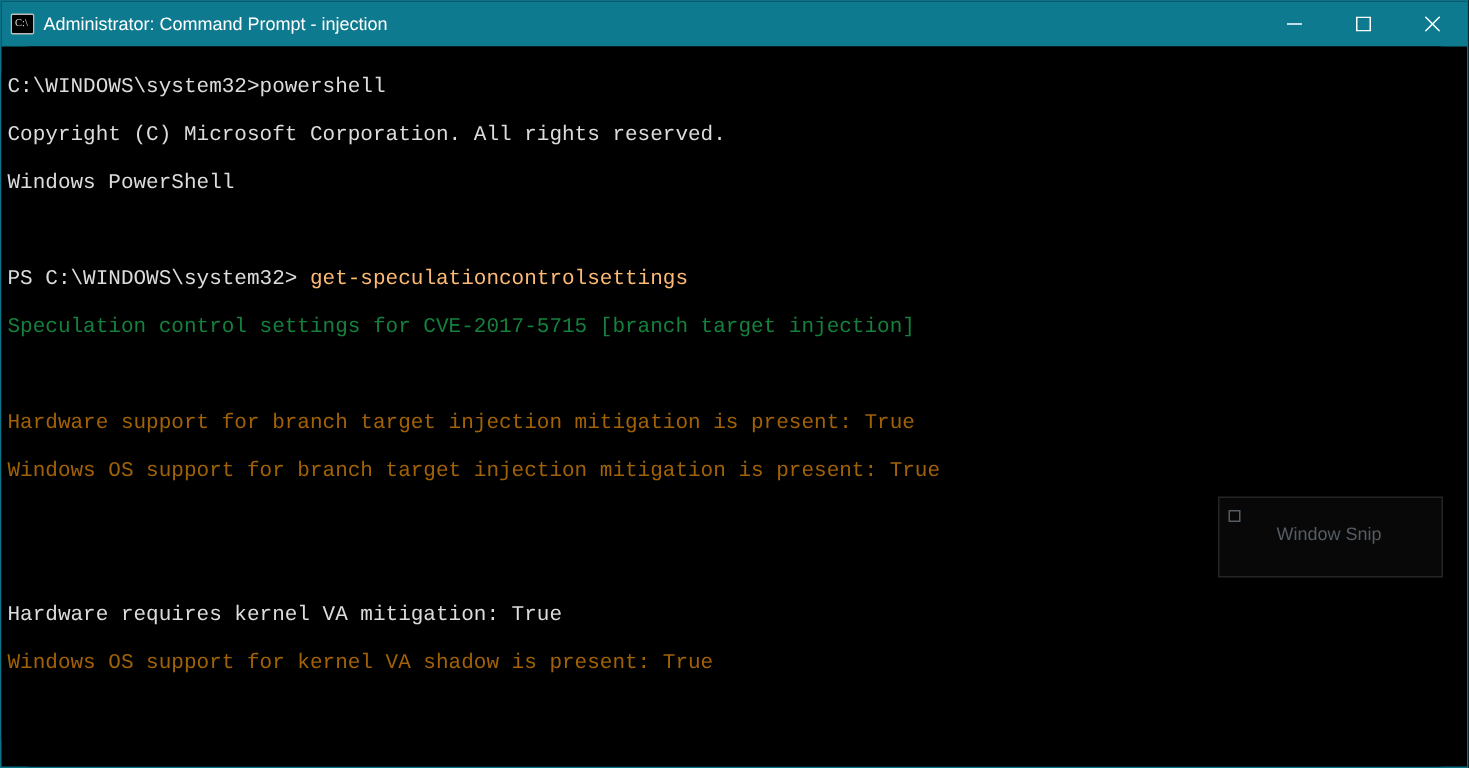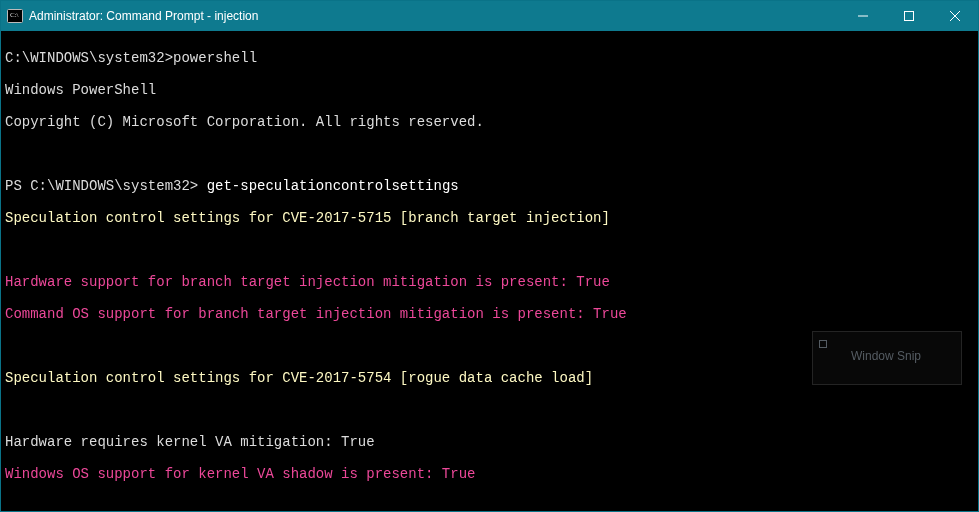--- a/index.html
+++ b/index.html
@@ -53,23 +53,23 @@
     line-height: 16px;
     color: #ccc;
     white-space: pre;
     background: #000;
     height: calc(100% - 30px);
     position: relative;
     border-radius: 19px;
   }
   .line { min-height: 16px; }
   .white { color: #dcdcdc; }
-  .yellow { color: #ffffff; }
-  .cyan { color: #fef9c3; }
-  .green { color: #ec4899; }
+  .yellow { color: #fdba74; }
+  .cyan { color: #15803d; }
+  .green { color: #a16207; }
   .ghost-snip {
     position: absolute;
     right: 16px;
     top: 300px;
     width: 150px;
     text-align: left;
     color: #555c63;
     font-family: 'Segoe UI', sans-serif;
     font-size: 12px;
     border: 1px solid rgba(80,80,80,0.4);
@@ -110,30 +110,29 @@
     <div class="winbtn close">
       <svg width="10" height="10" viewBox="0 0 10 10">
           <line x1="0" y1="0" x2="10" y2="10" stroke="#fff" stroke-width="1"></line>
           <line x1="10" y1="0" x2="0" y2="10" stroke="#fff" stroke-width="1"></line>
         </svg>
     </div>
   </div>
 
   <div class="console">
 <div class="line white"><span>C:\WINDOWS\system32&gt;</span><span>powershell</span></div>
+<div class="line white">Copyright (C) Microsoft Corporation. All rights reserved.</div>
 <div class="line white">Windows PowerShell</div>
-<div class="line white">Copyright (C) Microsoft Corporation. All rights reserved.</div>
 <div class="line"></div>
 <div class="line"><span class="white">PS C:\WINDOWS\system32&gt; </span><span class="yellow">get-speculationcontrolsettings</span></div>
 <div class="line cyan">Speculation control settings for CVE-2017-5715 [branch target injection]</div>
 <div class="line"></div>
 <div class="line green">Hardware support for branch target injection mitigation is present: True</div>
-<div class="line green">Command OS support for branch target injection mitigation is present: True</div>
+<div class="line green">Windows OS support for branch target injection mitigation is present: True</div>
 <div class="line"></div>
-<div class="line cyan">Speculation control settings for CVE-2017-5754 [rogue data cache load]</div>
 <div class="line"></div>
 <div class="line white">Hardware requires kernel VA mitigation: True</div>
 <div class="line green">Windows OS support for kernel VA shadow is present: True</div>
 
 
 
 
 
 
     <div class="ghost-snip">

